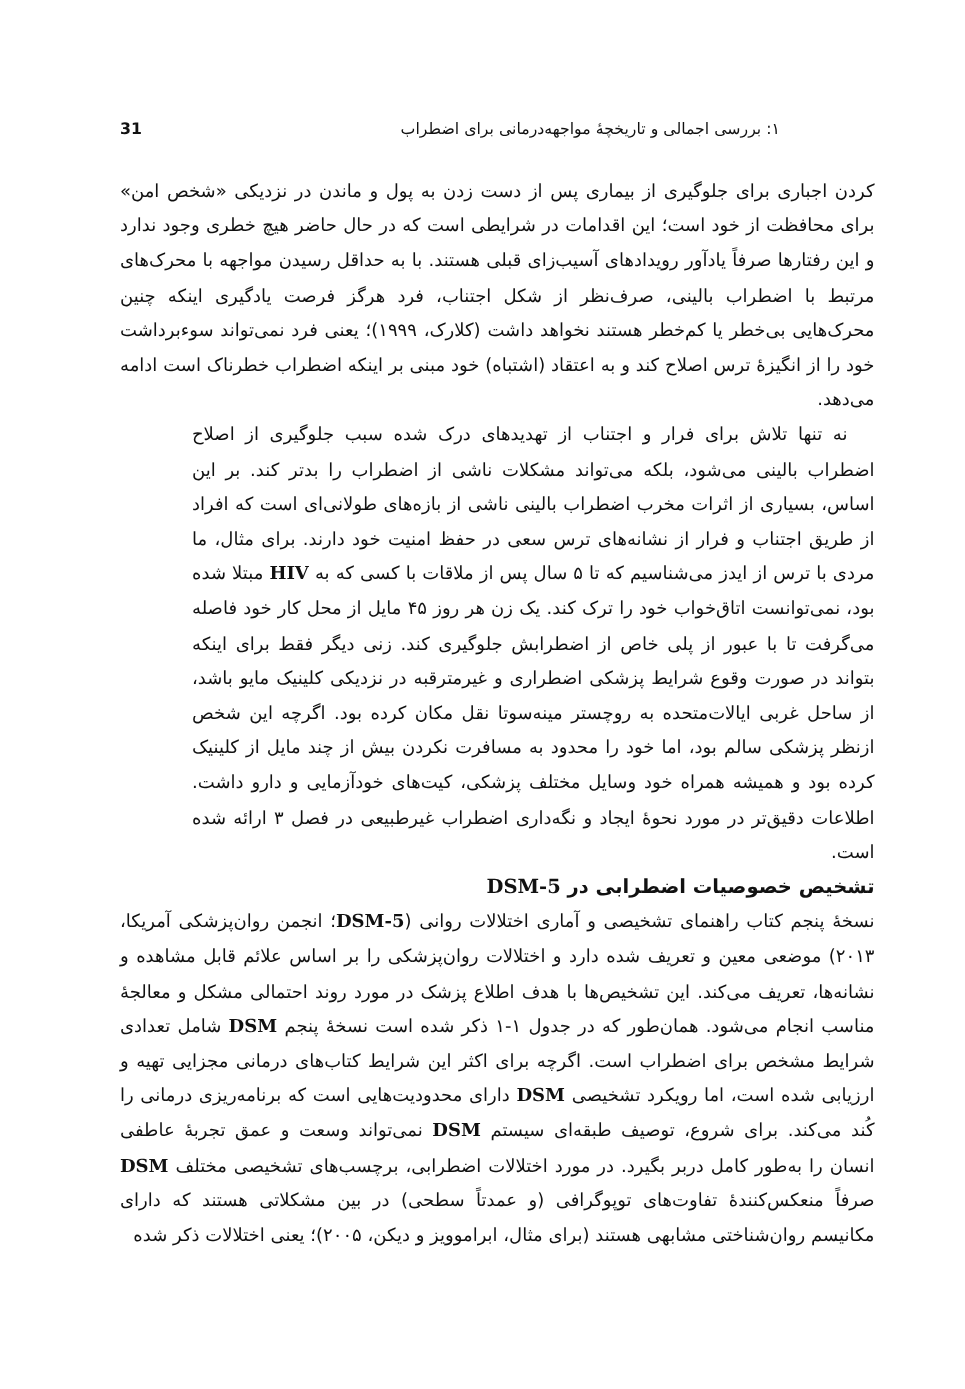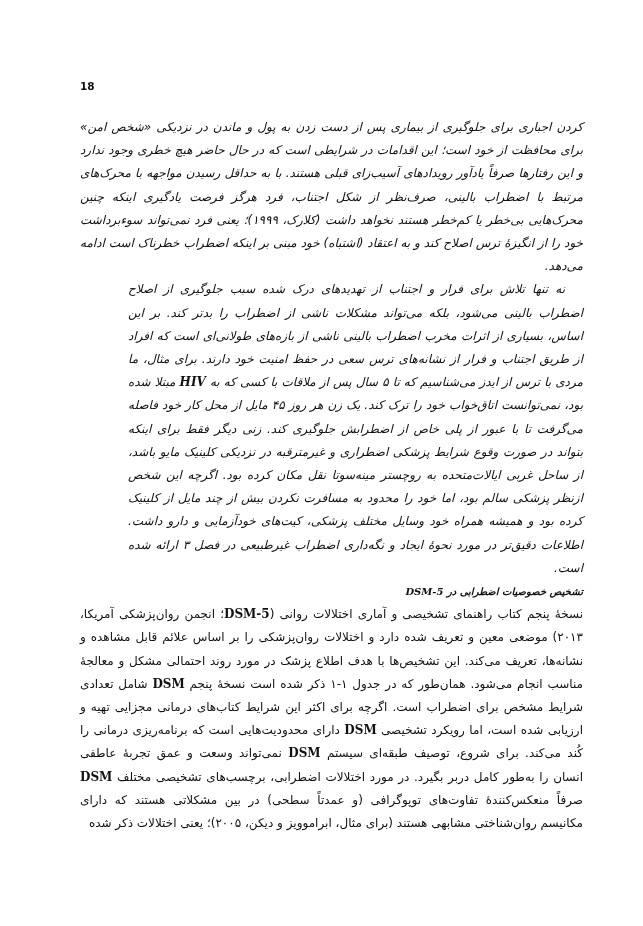--- a/index.html
+++ b/index.html
@@ -47,43 +47,43 @@
       font-size: 12px;
       line-height: 23.2px;
     }
     .body-text p {
       margin: 0;
     }
     .body-text .indent {
       text-indent: 18px;
       margin-left: 48px;
     }
-    #block1 { top: 116px; font-style: italic; }
+    #block1 { top: 116px; }
     #block2 { top: 580px; }
     .section-heading {
       margin: 0;
-      font-style: italic;
       font-weight: bold;
-      font-size: 10px;
+      font-size: 13px;
       line-height: 23.2px;
       text-align: right;
       text-align-last: right;
     }
     .latin {
       direction: ltr;
       unicode-bidi: embed;
       font-family: "DejaVu Serif", serif;
       font-weight: bold;
     }
   </style>
 </head>
 <body>
 
 <div class="running-head">
-  <span class="page-number">18</span>
+  <span class="chapter-title">۱: بررسی اجمالی و تاریخچهٔ مواجهه‌درمانی برای اضطراب</span>
+  <span class="page-number">31</span>
 </div>
 
 <div class="body-text" id="block1">
   <p>کردن اجباری برای جلوگیری از بیماری پس از دست زدن به پول و ماندن در نزدیکی «شخص امن» برای محافظت از خود است؛ این اقدامات در شرایطی است که در حال حاضر هیچ خطری وجود ندارد و این رفتارها صرفاً یادآور رویدادهای آسیب‌زای قبلی هستند. با به حداقل رسیدن مواجهه با محرک‌های مرتبط با اضطراب بالینی، صرف‌نظر از شکل اجتناب، فرد هرگز فرصت یادگیری اینکه چنین محرک‌هایی بی‌خطر یا کم‌خطر هستند نخواهد داشت (کلارک، ۱۹۹۹)؛ یعنی فرد نمی‌تواند سوءبرداشت خود را از انگیزهٔ ترس اصلاح کند و به اعتقاد (اشتباه) خود مبنی بر اینکه اضطراب خطرناک است ادامه می‌دهد.</p>
   <p class="indent">نه تنها تلاش برای فرار و اجتناب از تهدیدهای درک شده سبب جلوگیری از اصلاح اضطراب بالینی می‌شود، بلکه می‌تواند مشکلات ناشی از اضطراب را بدتر کند. بر این اساس، بسیاری از اثرات مخرب اضطراب بالینی ناشی از بازه‌های طولانی‌ای است که افراد از طریق اجتناب و فرار از نشانه‌های ترس سعی در حفظ امنیت خود دارند. برای مثال، ما مردی با ترس از ایدز می‌شناسیم که تا ۵ سال پس از ملاقات با کسی که به <span class="latin">HIV</span> مبتلا شده بود، نمی‌توانست اتاق‌خواب خود را ترک کند. یک زن هر روز ۴۵ مایل از محل کار خود فاصله می‌گرفت تا با عبور از پلی خاص از اضطرابش جلوگیری کند. زنی دیگر فقط برای اینکه بتواند در صورت وقوع شرایط پزشکی اضطراری و غیرمترقبه در نزدیکی کلینیک مایو باشد، از ساحل غربی ایالات‌متحده به روچستر مینه‌سوتا نقل مکان کرده بود. اگرچه این شخص ازنظر پزشکی سالم بود، اما خود را محدود به مسافرت نکردن بیش از چند مایل از کلینیک کرده بود و همیشه همراه خود وسایل مختلف پزشکی، کیت‌های خودآزمایی و دارو داشت. اطلاعات دقیق‌تر در مورد نحوهٔ ایجاد و نگه‌داری اضطراب غیرطبیعی در فصل ۳ ارائه شده است.</p>
 </div>
 
 <div class="body-text" id="block2">
   <h2 class="section-heading">تشخیص خصوصیات اضطرابی در <span class="latin">DSM-5</span></h2>
   <p>نسخهٔ پنجم کتاب راهنمای تشخیصی و آماری اختلالات روانی (<span class="latin">DSM-5</span>؛ انجمن روان‌پزشکی آمریکا، ۲۰۱۳) موضعی معین و تعریف شده دارد و اختلالات روان‌پزشکی را بر اساس علائم قابل مشاهده و نشانه‌ها، تعریف می‌کند. این تشخیص‌ها با هدف اطلاع پزشک در مورد روند احتمالی مشکل و معالجهٔ مناسب انجام می‌شود. همان‌طور که در جدول ۱-۱ ذکر شده است نسخهٔ پنجم <span class="latin">DSM</span> شامل تعدادی شرایط مشخص برای اضطراب است. اگرچه برای اکثر این شرایط کتاب‌های درمانی مجزایی تهیه و ارزیابی شده است، اما رویکرد تشخیصی <span class="latin">DSM</span> دارای محدودیت‌هایی است که برنامه‌ریزی درمانی را کُند می‌کند. برای شروع، توصیف طبقه‌ای سیستم <span class="latin">DSM</span> نمی‌تواند وسعت و عمق تجربهٔ عاطفی انسان را به‌طور کامل دربر بگیرد. در مورد اختلالات اضطرابی، برچسب‌های تشخیصی مختلف <span class="latin">DSM</span> صرفاً منعکس‌کنندهٔ تفاوت‌های توپوگرافی (و عمدتاً سطحی) در بین مشکلاتی هستند که دارای مکانیسم روان‌شناختی مشابهی هستند (برای مثال، ابراموویز و دیکن، ۲۰۰۵)؛ یعنی اختلالات ذکر شده</p>

